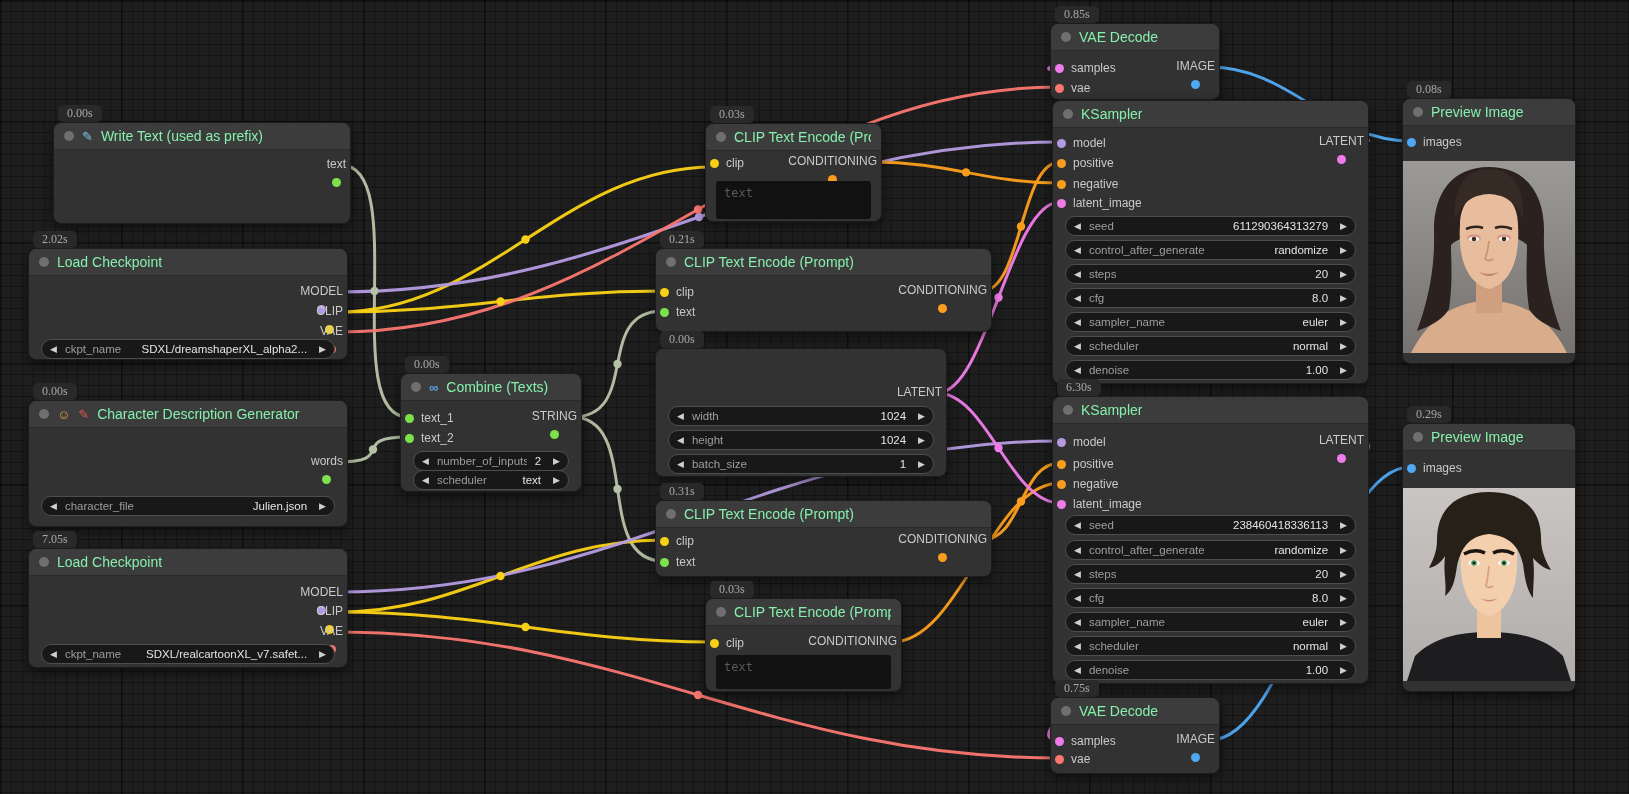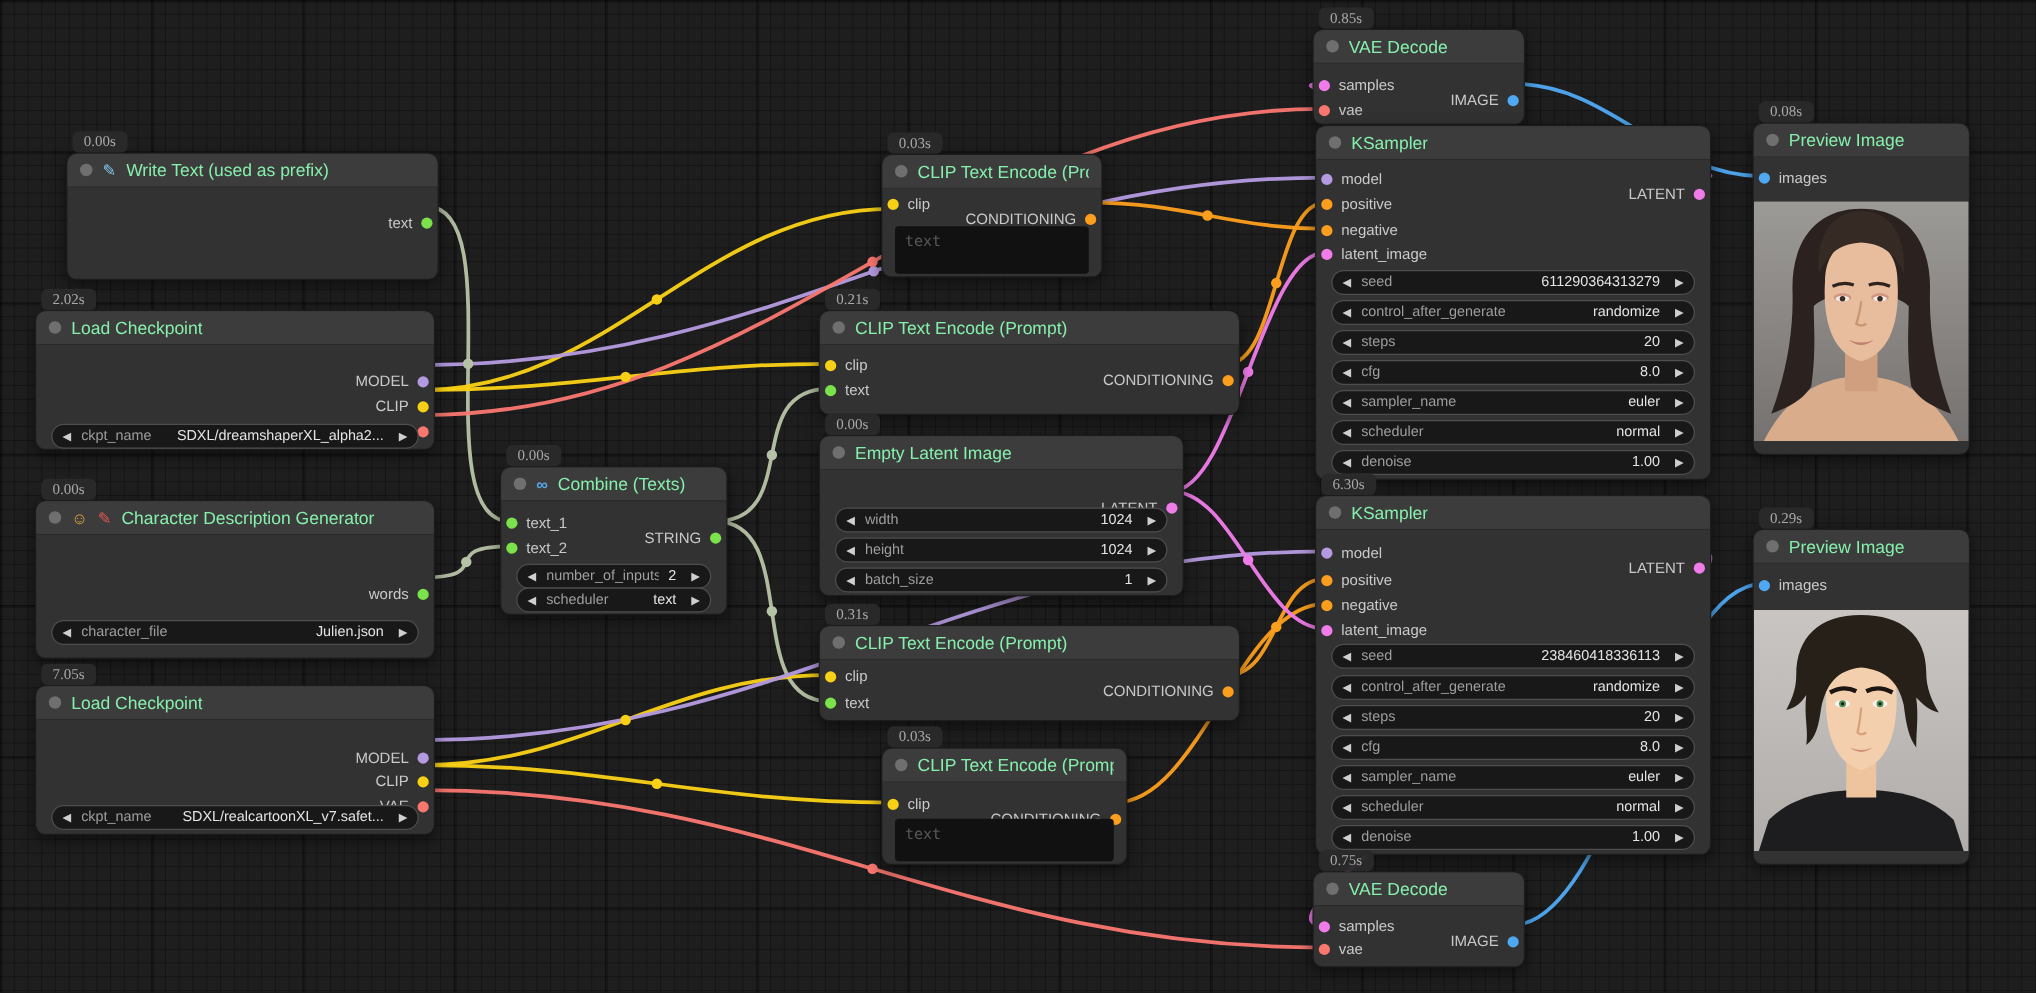--- a/index.html
+++ b/index.html
@@ -24,21 +24,21 @@
   .icon.pen{color:#7fc3e8;}
   .icon.person{color:#e6a93c;}
   .icon.memo{color:#e05555;}
   .icon.link{color:#5aa7e8;font-weight:bold;}
   .badge{position:absolute;top:-18px;left:4px;z-index:3;background:rgba(42,42,42,.95);
     border-radius:5px;padding:1px 9px;font-family:"Liberation Serif",serif;
     font-size:12px;color:#a8a8a8;}
   .row{position:absolute;left:0;width:100%;height:20px;}
   .slot{display:flex;align-items:center;gap:7px;font-size:12px;color:#c9c9c9;height:20px;}
   .slot.in{position:absolute;left:4px;top:0;}
-  .slot.out{position:absolute;right:4px;top:12px;}
+  .slot.out{position:absolute;right:4px;top:1px;flex-direction:column;}
   .dot{display:inline-block;width:9px;height:9px;border-radius:50%;background:#888;flex:none;}
   .widget{position:absolute;left:12px;right:12px;height:18px;border-radius:10px;
     background:#181818;border:1px solid #4e4e4e;display:flex;align-items:center;
     padding:0 8px;gap:8px;font-size:11.5px;}
   .widget .arr{color:#cfcfcf;font-size:9px;line-height:1;cursor:pointer;flex:none;}
   .widget .wlabel{color:#9e9e9e;white-space:nowrap;overflow:hidden;}
   .widget .wvalue{margin-left:auto;color:#e4e4e4;white-space:nowrap;padding-right:4px;}
   .ta{position:absolute;left:10px;right:10px;background:#111;border-radius:3px;
     color:#e6e6e6;font-family:"DejaVu Sans Mono",monospace;font-size:11px;
     font-weight:bold;padding:5px 8px;overflow:hidden;}
@@ -274,24 +274,20 @@
   <div class="row" style="top:53px">
     <span class="slot in">
           <i class="dot" style="background: rgb(124, 226, 75);"></i>
           <span>text</span>
         </span>
   </div>
 </div>
 
 <div class="node" style="left:655px;top:348px;width:290px;height:127px">
   <div class="badge">0.00s</div>
-  <div class="head">
-    <i class="cdot"></i>
-    <span class="title">Empty Latent Image</span>
-  </div>
   <div class="row" style="top:35px">
         <span class="slot out">
           <span>LATENT</span>
           <i class="dot" style="background: rgb(239, 124, 233);"></i>
         </span>
       </div>
   <div class="widget" style="top:57px">
         <span class="arr">◀</span>
         <span class="wlabel">width</span>
         <span class="wvalue">1024</span>

